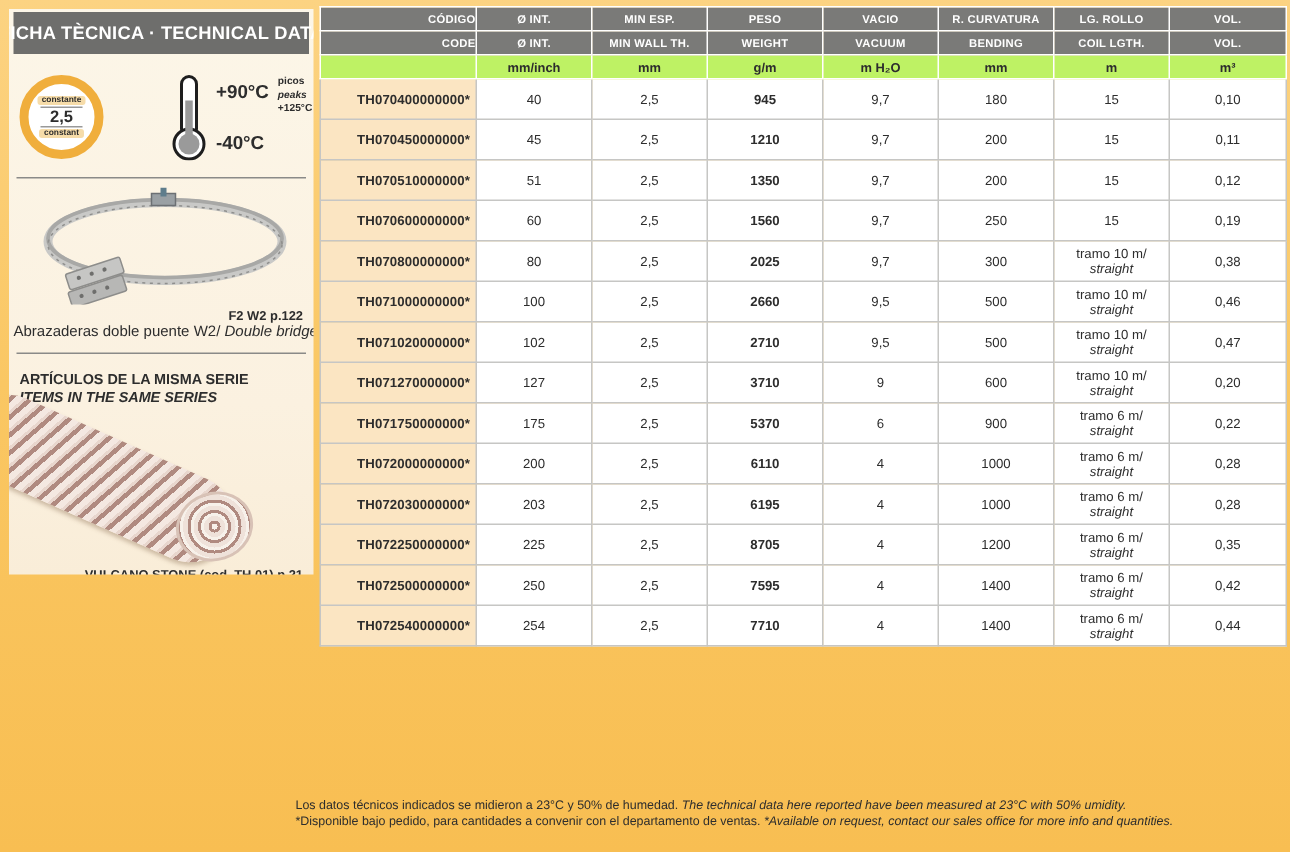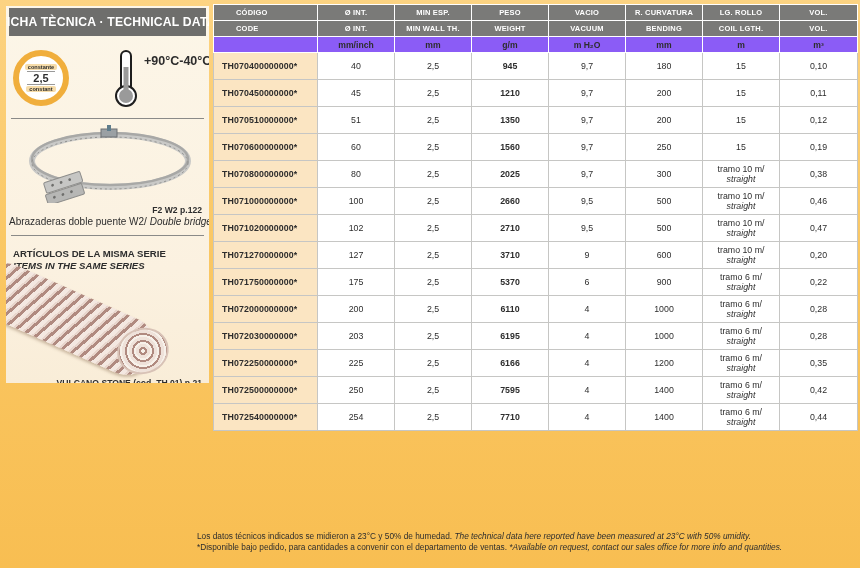--- a/index.html
+++ b/index.html
@@ -23,21 +23,21 @@
   }
   .features { display:flex; align-items:center; margin:10px 2px 0 4px; height:64px; }
   .badge {
     width:56px; height:56px; border-radius:50%;
     border:6px solid #F0AE3C; background:#fff; flex:0 0 auto;
     display:flex; flex-direction:column; align-items:center; justify-content:center;
   }
   .badge .small { font-size:5.6px; font-weight:bold; background:#F6DCA9; padding:0 3px; border-radius:2px; }
   .badge .big { font-size:11px; font-weight:bold; border-top:1px solid #999; border-bottom:1px solid #999; padding:0 6px; margin:1px 0; }
   .thermo { margin-left:44px; flex:0 0 auto; }
-  .temps { margin-left:5px; display:flex; justify-content:space-between; height:52px; padding:2px 0; }
+  .temps { margin-left:5px; display:flex; flex-direction:column; justify-content:space-between; height:52px; padding:2px 0; }
   .temps div { font-size:12.5px; font-weight:bold; white-space:nowrap; }
   .peaks { margin-left:6px; align-self:flex-start; margin-top:4px; font-size:6.8px; font-weight:bold; line-height:1.35; }
   .peaks .it { font-style:italic; }
   .divider { border:0; border-top:1.5px solid #8a8a88; margin:8px 2px 0 2px; }
 
   .clamp-fig { height:78px; margin-top:6px; display:flex; justify-content:center; }
   .ref-line { text-align:right; font-size:8.6px; font-weight:bold; margin:2px 4px 0 0; }
   .cap-line { text-align:right; font-size:10px; margin:1px 4px 0 0; white-space:nowrap; }
   .cap-line .it { font-style:italic; }
 
@@ -58,31 +58,31 @@
   }
   .hose-cap { text-align:right; font-size:8.6px; font-weight:bold; margin:2px 4px 0 0; }
 
   
   .table-wrap { position:absolute; left:213px; top:4px; width:645px; }
   table { width:100%; border-collapse:collapse; table-layout:fixed; border:1px solid #9a9a98; }
   thead th {
     background:#7A7A78; color:#fff; font-size:7.5px; font-weight:bold;
     height:16px; border:1px solid #fff; text-align:center; letter-spacing:.2px;
   }
-  thead th.first { text-align:left; padding-left:22px; }
+  thead th.first { text-align:right; padding-left:22px; }
   tr.units td {
-    background:#8b5cf6; color:#2d2d2d; font-size:8.6px; font-weight:bold;
+    background:#bef264; color:#2d2d2d; font-size:8.6px; font-weight:bold;
     height:16px; text-align:center; border:1px solid #fff;
   }
   tbody td {
     background:#fff; font-size:8.8px; text-align:center; height:27px;
     border:1px solid #c6c6c4; border-top:1px solid #8e8e8c; line-height:1.15; padding:2px 1px;
   }
   tbody td.c-code {
-    background:#FBE5C2; text-align:left; padding-left:8px; font-weight:bold; letter-spacing:.1px;margin-left:20px;
+    background:#FBE5C2; text-align:left; padding-left:24px; font-weight:bold; letter-spacing:.1px;margin-left:20px;
   }
   tbody td.c-weight { font-weight:bold; }
   tbody td.c-coil em { font-style:italic; }
 
   
   .footer { position:absolute; left:197px; top:531px; width:642px; font-size:8.3px; line-height:1.35; color:#2d2d2d; }
   .footer .it { font-style:italic; }
 </style>
 </head>
 <body>
@@ -313,21 +313,21 @@
           <td class="c-weight">6195</td>
           <td class="c-vacuum">4</td>
           <td class="c-bending">1000</td>
           <td class="c-coil"><span>tramo 6 m/</span><br><em>straight</em></td>
           <td class="c-vol">0,28</td>
         </tr>
         <tr>
           <td class="c-code">TH072250000000*</td>
           <td class="c-diameter">225</td>
           <td class="c-wall">2,5</td>
-          <td class="c-weight">6166</td>
+          <td class="c-weight">8705</td>
           <td class="c-vacuum">4</td>
           <td class="c-bending">1200</td>
           <td class="c-coil"><span>tramo 6 m/</span><br><em>straight</em></td>
           <td class="c-vol">0,35</td>
         </tr>
         <tr>
           <td class="c-code">TH072500000000*</td>
           <td class="c-diameter">250</td>
           <td class="c-wall">2,5</td>
           <td class="c-weight">7595</td>

